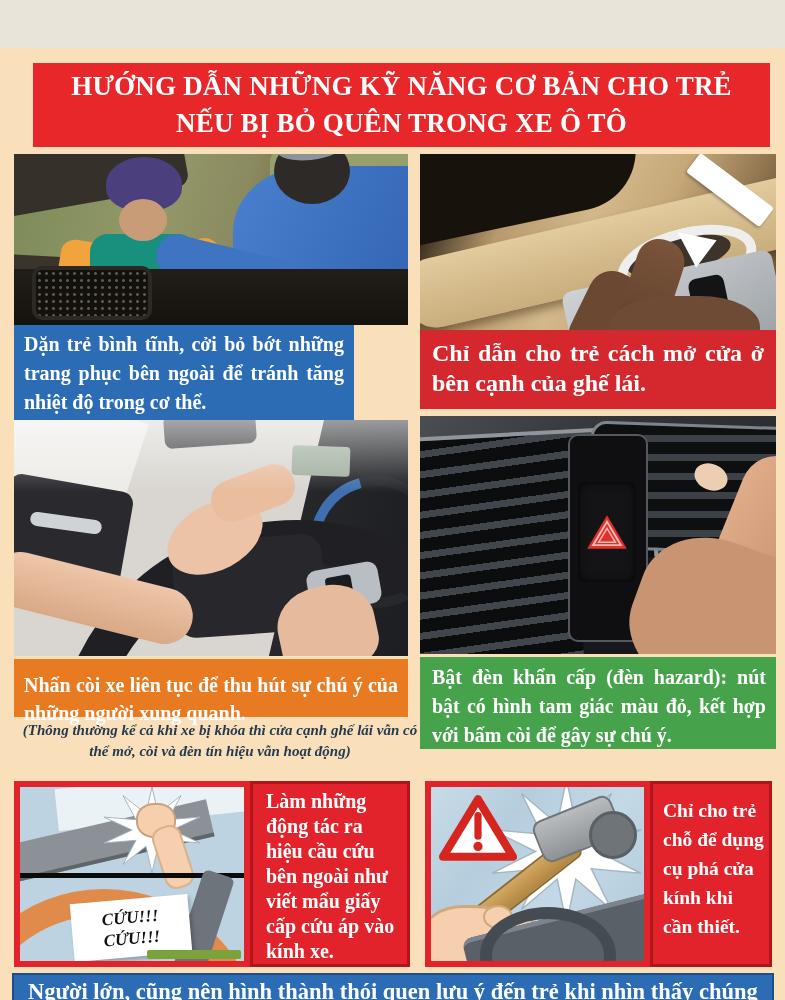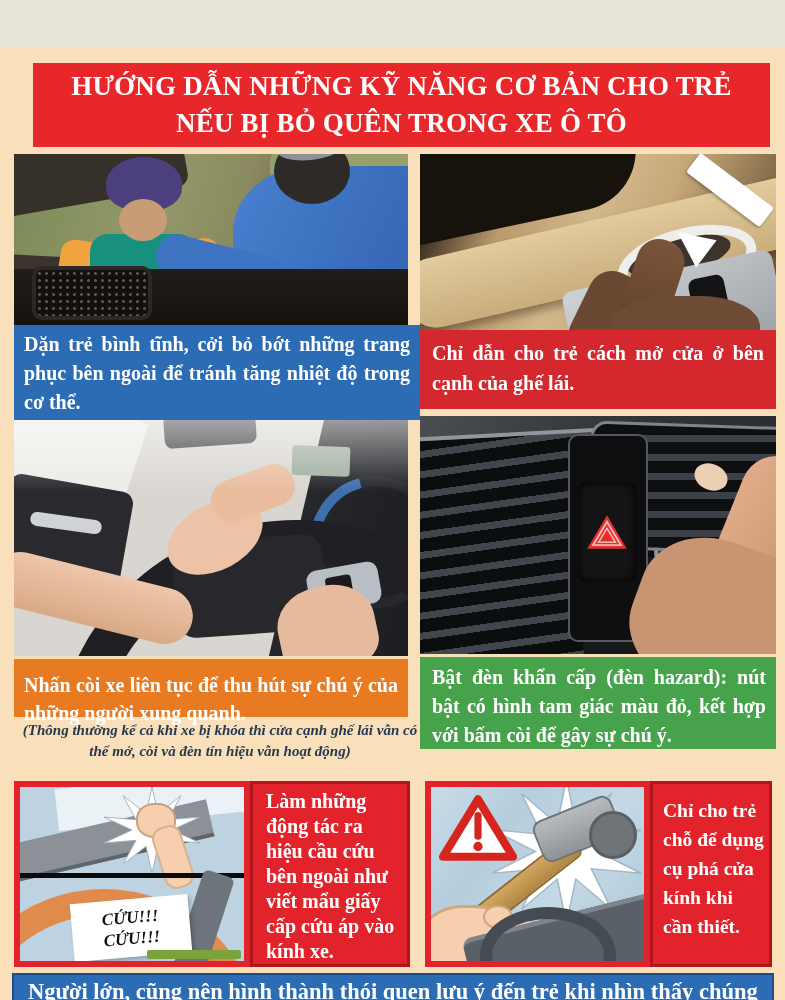--- a/index.html
+++ b/index.html
@@ -14,22 +14,22 @@
 
   
   .photo{overflow:hidden;background:#777;}
   .ph1{left:14px;top:106px;width:394px;height:171px;}
   .ph2{left:420px;top:106px;width:356px;height:176px;}
   .ph3{left:14px;top:372px;width:394px;height:236px;}
   .ph4{left:420px;top:368px;width:356px;height:238px;}
 
   
   .cap{color:#fff;font-weight:bold;text-align:justify;}
-  .cap1{left:14px;top:277px;width:406px;height:95px;background:#2b6cb4;padding:5px 10px 0 10px;box-sizing:border-box;font-size:20px;line-height:29px;}
-  .cap2{left:420px;top:282px;width:356px;height:79px;background:#d4282e;padding:8px 12px 0 12px;box-sizing:border-box;font-size:20px;line-height:30px;}
+  .cap1{left:14px;top:277px;width:340px;height:95px;background:#2b6cb4;padding:5px 10px 0 10px;box-sizing:border-box;font-size:20px;line-height:29px;}
+  .cap2{left:420px;top:282px;width:356px;height:79px;background:#d4282e;padding:8px 12px 0 12px;box-sizing:border-box;font-size:24px;line-height:30px;}
   .cap3{left:14px;top:611px;width:394px;height:58px;background:#e87a22;padding:12px 10px 0 10px;box-sizing:border-box;font-size:20px;line-height:28px;}
   .cap4{left:420px;top:609px;width:356px;height:92px;background:#47a34b;padding:6px 10px 0 12px;box-sizing:border-box;font-size:20px;line-height:29px;}
 
   .note{left:14px;top:672px;width:412px;height:48px;color:#25394f;font-style:italic;font-weight:bold;
         font-size:15px;line-height:21px;text-align:center;}
 
   
   .cartoon{border:6px solid #e2232b;box-sizing:border-box;background:#bdd3e2;overflow:hidden;}
   .ct1{left:14px;top:733px;width:236px;height:186px;}
   .ct2{left:425px;top:733px;width:225px;height:186px;}

